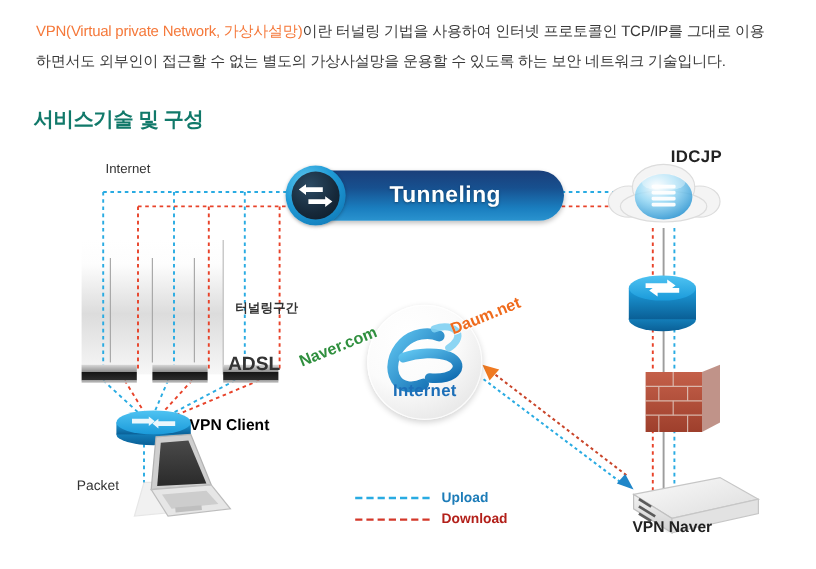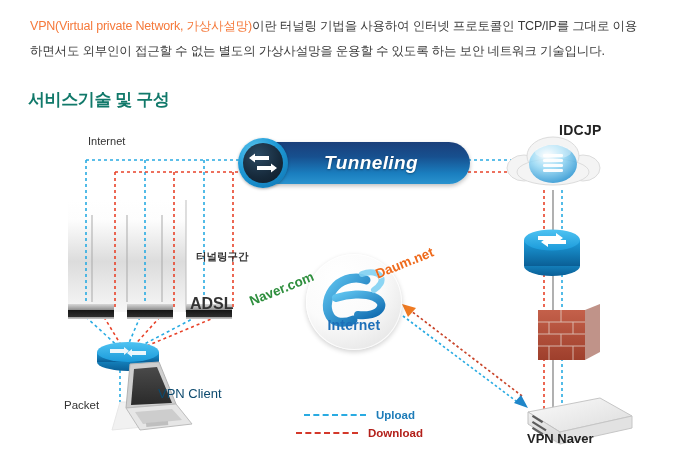--- a/index.html
+++ b/index.html
@@ -19,37 +19,36 @@
   }
   .stage{position:absolute;left:0;top:112px;width:680px;height:362px;}
   .stage svg{position:absolute;left:0;top:0;}
 
   
   .lbl{position:absolute;font-size:11px;color:#2b2b2b;white-space:nowrap;}
   .lbl-internet{left:88px;top:23px;font-size:11px;color:#333;}
   .lbl-idcjp{left:527px;top:10px;font-size:14px;font-weight:bold;color:#222;letter-spacing:.3px;padding-left:32px;}
   .lbl-tunnelzone{left:196px;top:138px;font-size:10.5px;font-weight:bold;color:#333;}
   .lbl-adsl{left:190px;top:183px;font-size:16px;font-weight:bold;color:#333;}
-  .lbl-vpnclient{left:158px;top:234px;font-size:13px;font-weight:normal;color:#0c4a6e;margin-top:40px;}
+  .lbl-vpnclient{left:158px;top:234px;font-size:13px;font-weight:bold;color:#000000;}
   .lbl-packet{left:64px;top:287px;font-size:11.5px;font-weight:normal;color:#333;}
   .lbl-vpnserver{left:527px;top:319px;font-size:13px;font-weight:bold;color:#222;}
   .lbl-naver{left:250px;top:182px;font-size:13.5px;font-weight:bold;color:#2f8f3e;
     transform:rotate(-22deg);transform-origin:left center;
     text-shadow:0 1px 0 rgba(255,255,255,.9);}
   .lbl-daum{left:376px;top:155px;font-size:13.5px;font-weight:bold;color:#ef6a1c;
     transform:rotate(-22deg);transform-origin:left center;
     text-shadow:0 1px 0 rgba(255,255,255,.9);}
 
   
   .tunnel-pill{
     position:absolute;left:250px;top:30px;width:220px;height:42px;
     border-radius:21px;
     background:linear-gradient(180deg,#1a3f7a 0%,#17508f 35%,#1a7ebf 75%,#2a93cf 100%);
     box-shadow:0 2px 4px rgba(0,0,0,.25);
-    font-style:italic;
   }
   .tunnel-pill .txt{
     position:absolute;left:0;top:0;width:100%;height:100%;
     display:flex;align-items:center;justify-content:center;padding-left:22px;
     box-sizing:border-box;
     color:#ffffff;font-size:19px;font-weight:bold;letter-spacing:.4px;
     text-shadow:0 1px 2px rgba(0,0,0,.35);
   }
   .tunnel-knob{
     position:absolute;left:238px;top:26px;width:50px;height:50px;border-radius:50%;
@@ -76,21 +75,21 @@
   .adsl{position:absolute;width:46px;height:15px;}
   .adsl .top{position:absolute;left:0;top:0;width:100%;height:6px;
     background:linear-gradient(180deg,#d8d8d8,#8e8e8e);}
   .adsl .body{position:absolute;left:0;top:6px;width:100%;height:7px;
     background:linear-gradient(180deg,#151515,#2e2e2e);}
   .adsl .base{position:absolute;left:0;top:13px;width:100%;height:2px;
     background:linear-gradient(180deg,#9a9a9a,#c9c9c9);}
 
   
   .legend{position:absolute;left:296px;top:294px;}
-  .legend .row{display:flex;align-items:center;height:18px;justify-content:center;}
+  .legend .row{display:flex;align-items:center;height:18px;}
   .legend .dash{width:62px;height:0;border-top:2px dashed #29abe2;margin-right:10px;}
   .legend .row.dl .dash{border-top-color:#d4382a;}
   .legend .tx{font-size:11.5px;font-weight:bold;color:#1d7cb8;}
   .legend .row.dl .tx{color:#b3201a;}
 </style>
 </head>
 <body>
 
 <div class="intro">
   <span class="hl">VPN(Virtual private Network, 가상사설망)</span><span>이란 터널링 기법을 사용하여 인터넷 프로토콜인 TCP/IP를 그대로 이용하면서도 외부인이 접근할 수 없는 별도의 가상사설망을 운용할 수 있도록 하는 보안 네트워크 기술입니다.</span>

